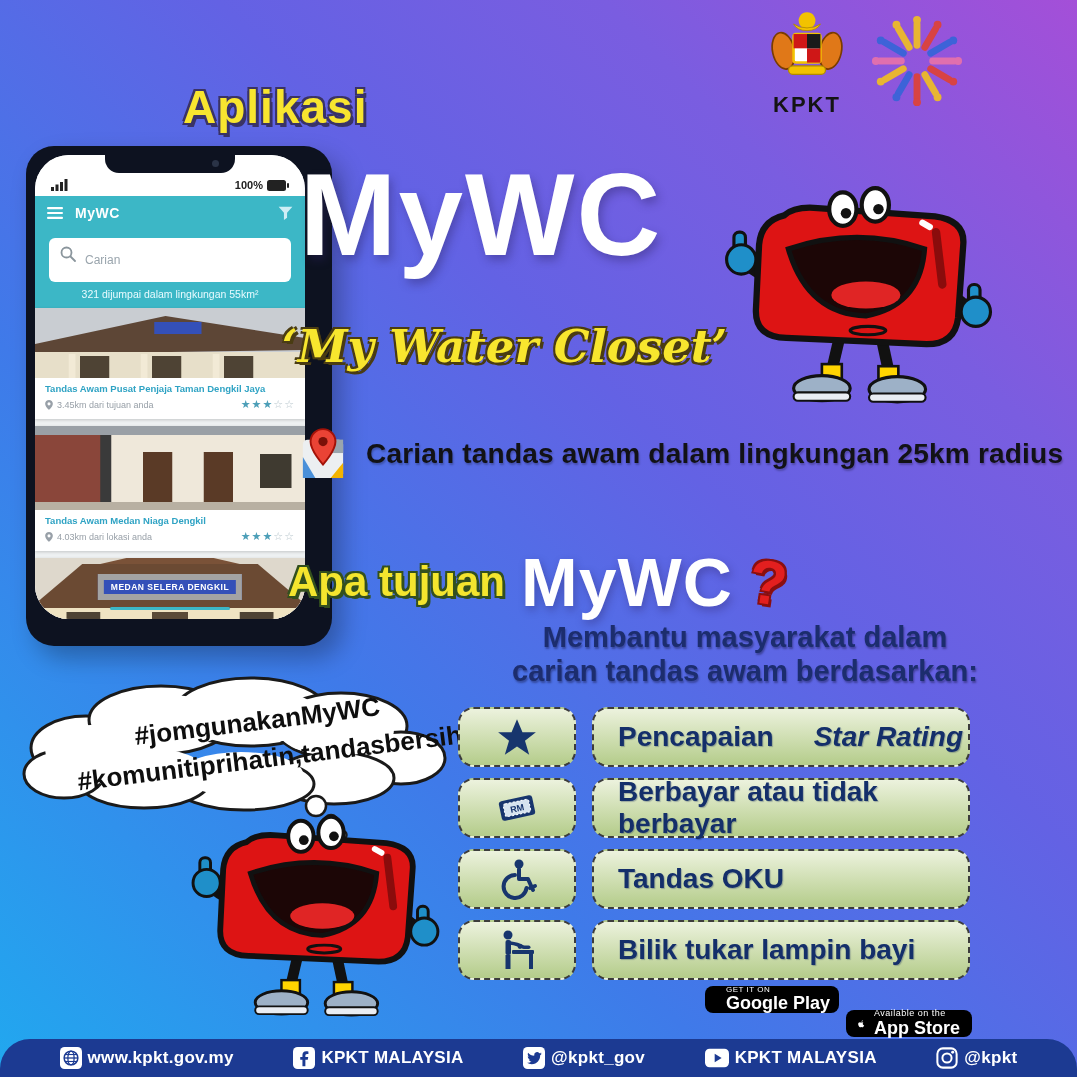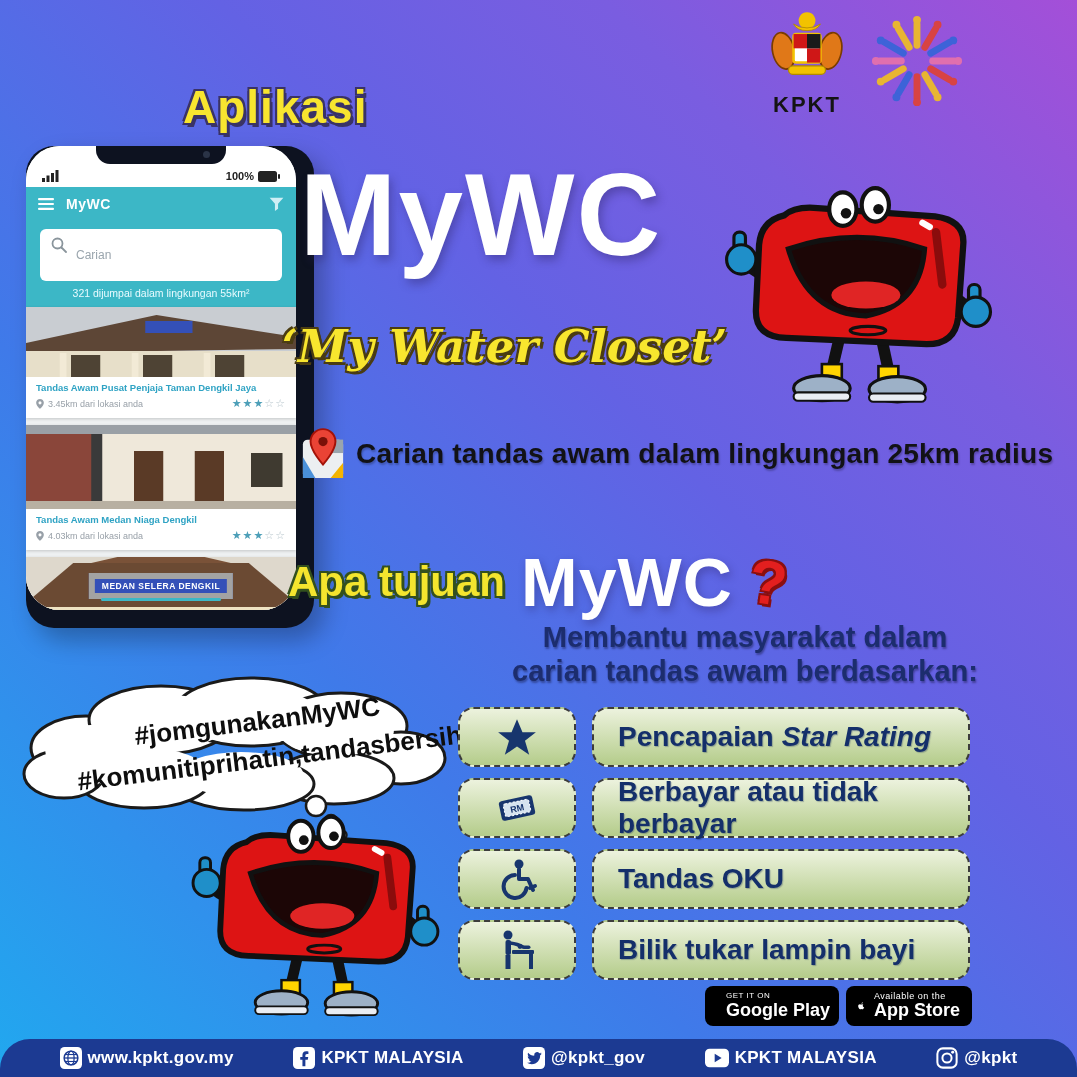--- a/index.html
+++ b/index.html
@@ -11,53 +11,53 @@
   .abs{position:absolute;}
 
   
   .aplikasi{left:183px;top:80px;font-size:46px;font-weight:700;color:#f8e52f;letter-spacing:1px;
     text-shadow:-2px -2px 0 #3a3366,2px -2px 0 #3a3366,-2px 2px 0 #3a3366,3px 4px 0 #3a3366;}
   .mywc-big{left:276px;top:148px;width:410px;text-align:center;font-size:116px;font-weight:900;color:#fff;
     letter-spacing:2px;text-shadow:3px 5px 10px rgba(45,35,100,.4);}
   .tagline{left:282px;top:320px;width:520px;font-family:"DejaVu Serif",serif;font-style:italic;font-weight:700;
     font-size:45px;color:#f8e62e;white-space:nowrap;
     text-shadow:-2px -2px 0 #4a3c12,2px -2px 0 #4a3c12,-2px 2px 0 #4a3c12,3px 3px 0 #4a3c12;}
-  .pin-row{left:300px;top:428px;display:flex;align-items:center;gap:10px;}
+  .pin-row{left:300px;top:428px;display:flex;align-items:center;gap:20px;}
   .pin-row .ptxt{font-size:28px;font-weight:800;color:#121216;white-space:nowrap;letter-spacing:.2px;
     text-shadow:1px 2px 2px rgba(0,0,0,.25);}
   .question{left:288px;top:543px;display:flex;align-items:center;gap:16px;}
   .q-prefix{font-size:42px;font-weight:800;color:#f4e52e;
     text-shadow:-2px -2px 0 #33501e,2px -2px 0 #33501e,-2px 2px 0 #33501e,3px 3px 0 #33501e;}
   .q-app{font-size:68px;font-weight:900;color:#fff;letter-spacing:1px;text-shadow:2px 4px 8px rgba(40,30,90,.35);}
   .q-mark{font-size:62px;font-weight:900;color:#e31f1f;transform:rotate(8deg);
     text-shadow:-2px -2px 0 #8a0f0f,2px -2px 0 #8a0f0f,-2px 2px 0 #8a0f0f,3px 3px 0 #8a0f0f;}
   .purpose{left:462px;top:620px;width:566px;text-align:center;font-size:29px;font-weight:800;color:#1c2d6e;
     line-height:1.18;text-shadow:1px 2px 2px rgba(15,15,50,.4);}
 
   
   .kpkt-logo{left:750px;top:10px;width:114px;text-align:center;}
   .kpkt-logo .klabel{font-size:22px;font-weight:800;color:#141414;letter-spacing:2px;margin-top:-2px;}
   .covid-logo{left:868px;top:12px;display:flex;align-items:center;gap:4px;}
   .covid-text div{font-size:22px;font-weight:800;color:#1c1c1c;line-height:1.02;}
 
   
-  .phone{left:26px;top:146px;width:288px;height:482px;background:#0d1220;border-radius:28px;
+  .phone{left:26px;top:146px;width:288px;height:482px;background:#0d1220;border-radius:28px;padding:9px;
     box-shadow:10px 12px 24px rgba(0,0,0,.28);}
   .screen{position:relative;width:270px;height:464px;background:#eef1f2;border-radius:34px;overflow:hidden;}
   .notch{position:absolute;top:0;left:50%;transform:translateX(-50%);width:130px;height:18px;background:#0d1220;
     border-radius:0 0 14px 14px;z-index:6;}
   .camdot{position:absolute;top:5px;left:calc(50% + 42px);width:7px;height:7px;border-radius:50%;background:#2a3346;z-index:7;}
   .statusbar{height:36px;display:flex;align-items:flex-end;justify-content:space-between;padding:0 16px 5px;background:#fff;}
   .battery-group{display:flex;align-items:center;gap:4px;font-size:11px;font-weight:700;color:#222;}
   .appbar{height:34px;background:#3cb7c6;display:flex;align-items:center;gap:12px;padding:0 12px;}
   .appbar .atitle{color:#fff;font-size:14px;font-weight:700;letter-spacing:.5px;}
   .appbar .spacer{flex:1;}
   .searchzone{background:#3cb7c6;padding:8px 14px 0;}
   .searchbox{position:relative;}
-  .searchbox input{width:100%;height:52px;border:none;border-radius:6px;background:#fff;box-sizing:border-box;
+  .searchbox input{width:100%;height:44px;border:none;border-radius:6px;background:#fff;box-sizing:border-box;
     padding:0 10px 0 36px;font-size:12px;color:#333;font-family:"Liberation Sans",sans-serif;outline:none;}
   .searchbox input::placeholder{color:#9aa5ad;}
   .searchbox svg{position:absolute;left:11px;top:8px;}
   .results{text-align:center;color:#e8fbff;font-size:10.5px;padding:6px 0 8px;}
   .card{background:#fff;margin-bottom:7px;box-shadow:0 1px 3px rgba(0,0,0,.18);}
   .photo svg{display:block;width:100%;}
   .ctitle{padding:5px 10px 1px;font-size:9.5px;font-weight:700;color:#2fa3c4;}
   .cmeta{display:flex;align-items:center;gap:4px;padding:3px 10px 8px;font-size:9px;color:#98a0a8;}
   .stars{margin-left:auto;font-size:11px;letter-spacing:1px;}
   .star.filled{color:#4d9fb8;}
@@ -77,31 +77,31 @@
   .mascot-right{left:720px;top:184px;width:275px;height:222px;}
   .mascot-left{left:173px;top:813px;width:283px;height:206px;}
 
   
   .features{left:458px;top:707px;width:520px;height:280px;}
   .feat-row{position:absolute;left:0;height:60px;width:520px;}
   .feat-icon{position:absolute;left:0;width:118px;height:60px;border-radius:16px;border:2px dashed #3c3c3c;
     background:linear-gradient(#ecf2dd,#b4cc8a);display:flex;align-items:center;justify-content:center;box-sizing:border-box;}
   .feat-label{position:absolute;left:134px;width:378px;height:60px;border-radius:16px;border:2px dashed #3c3c3c;
     background:linear-gradient(#ecf2dd,#b4cc8a);display:flex;align-items:center;padding-left:24px;box-sizing:border-box;
-    font-size:28px;font-weight:800;color:#142f6a;text-shadow:1px 1px 1px rgba(20,40,90,.3);}
+    font-size:28px;font-weight:800;color:#142f6a;text-shadow:1px 1px 1px rgba(20,40,90,.3);gap:32px;}
   .feat-label .it{font-style:italic;margin-left:8px;}
 
   
-  .badge{display:flex;align-items:center;gap:9px;background:#000;border-radius:8px;padding:0 12px;height:40px;
+  .badge{display:flex;align-items:center;gap:9px;background:#000;border-radius:8px;padding:0 12px;height:27px;
     box-sizing:border-box;color:#fff;}
   .badge .bt{display:flex;flex-direction:column;line-height:1.05;}
   .badge .small{font-size:8px;letter-spacing:.5px;text-transform:uppercase;}
   .badge .big{font-size:18px;font-weight:700;white-space:nowrap;}
   .badge-gp{left:705px;top:986px;width:134px;}
-  .badge-as{left:846px;top:986px;width:126px;}
+  .badge-as{left:846px;top:1010px;width:126px;}
 
   
   .footer{left:0;bottom:0;width:1077px;height:38px;background:#1c3a92;border-radius:30px 30px 0 0;
     display:flex;align-items:center;justify-content:space-evenly;}
   .fitem{display:flex;align-items:center;gap:6px;color:#fff;font-size:17px;font-weight:700;letter-spacing:.3px;}
 </style>
 </head>
 <body>
 
 <div class="poster">
@@ -242,21 +242,21 @@
             <rect x="94" y="46" width="6" height="24" fill="#f2ead6"></rect>
             <rect x="158" y="46" width="6" height="24" fill="#f2ead6"></rect>
             <rect x="106" y="14" width="42" height="12" fill="#3450b8"></rect>
           </svg>
         </div>
         <div class="ctitle">Tandas Awam Pusat Penjaja Taman Dengkil Jaya</div>
         <div class="cmeta">
           <svg width="8" height="10" viewBox="0 0 10 13">
             <path d="M5 0 C2.2 0 0 2.2 0 5 c0 3.7 5 8 5 8 s5 -4.3 5 -8 C10 2.2 7.8 0 5 0 z M5 7 a2 2 0 1 1 0 -4 a2 2 0 0 1 0 4z" fill="#98a0a8"></path>
           </svg>
-          <span>3.45km dari lokasi anda</span>
+          <span>3.45km dari tujuan anda</span>
           <span class="stars"><span class="star filled">★</span><span class="star filled">★</span><span class="star filled">★</span><span class="star empty">☆</span><span class="star empty">☆</span></span>
         </div>
       </div>
 
       <div class="card">
         <div class="photo">
           <svg viewBox="0 0 240 84" height="84" preserveAspectRatio="none">
             <rect width="240" height="84" fill="#e6dfd2"></rect>
             <rect x="0" y="0" width="240" height="9" fill="#9aa0a6"></rect>
             <rect x="0" y="9" width="66" height="75" fill="#8a463a"></rect>

